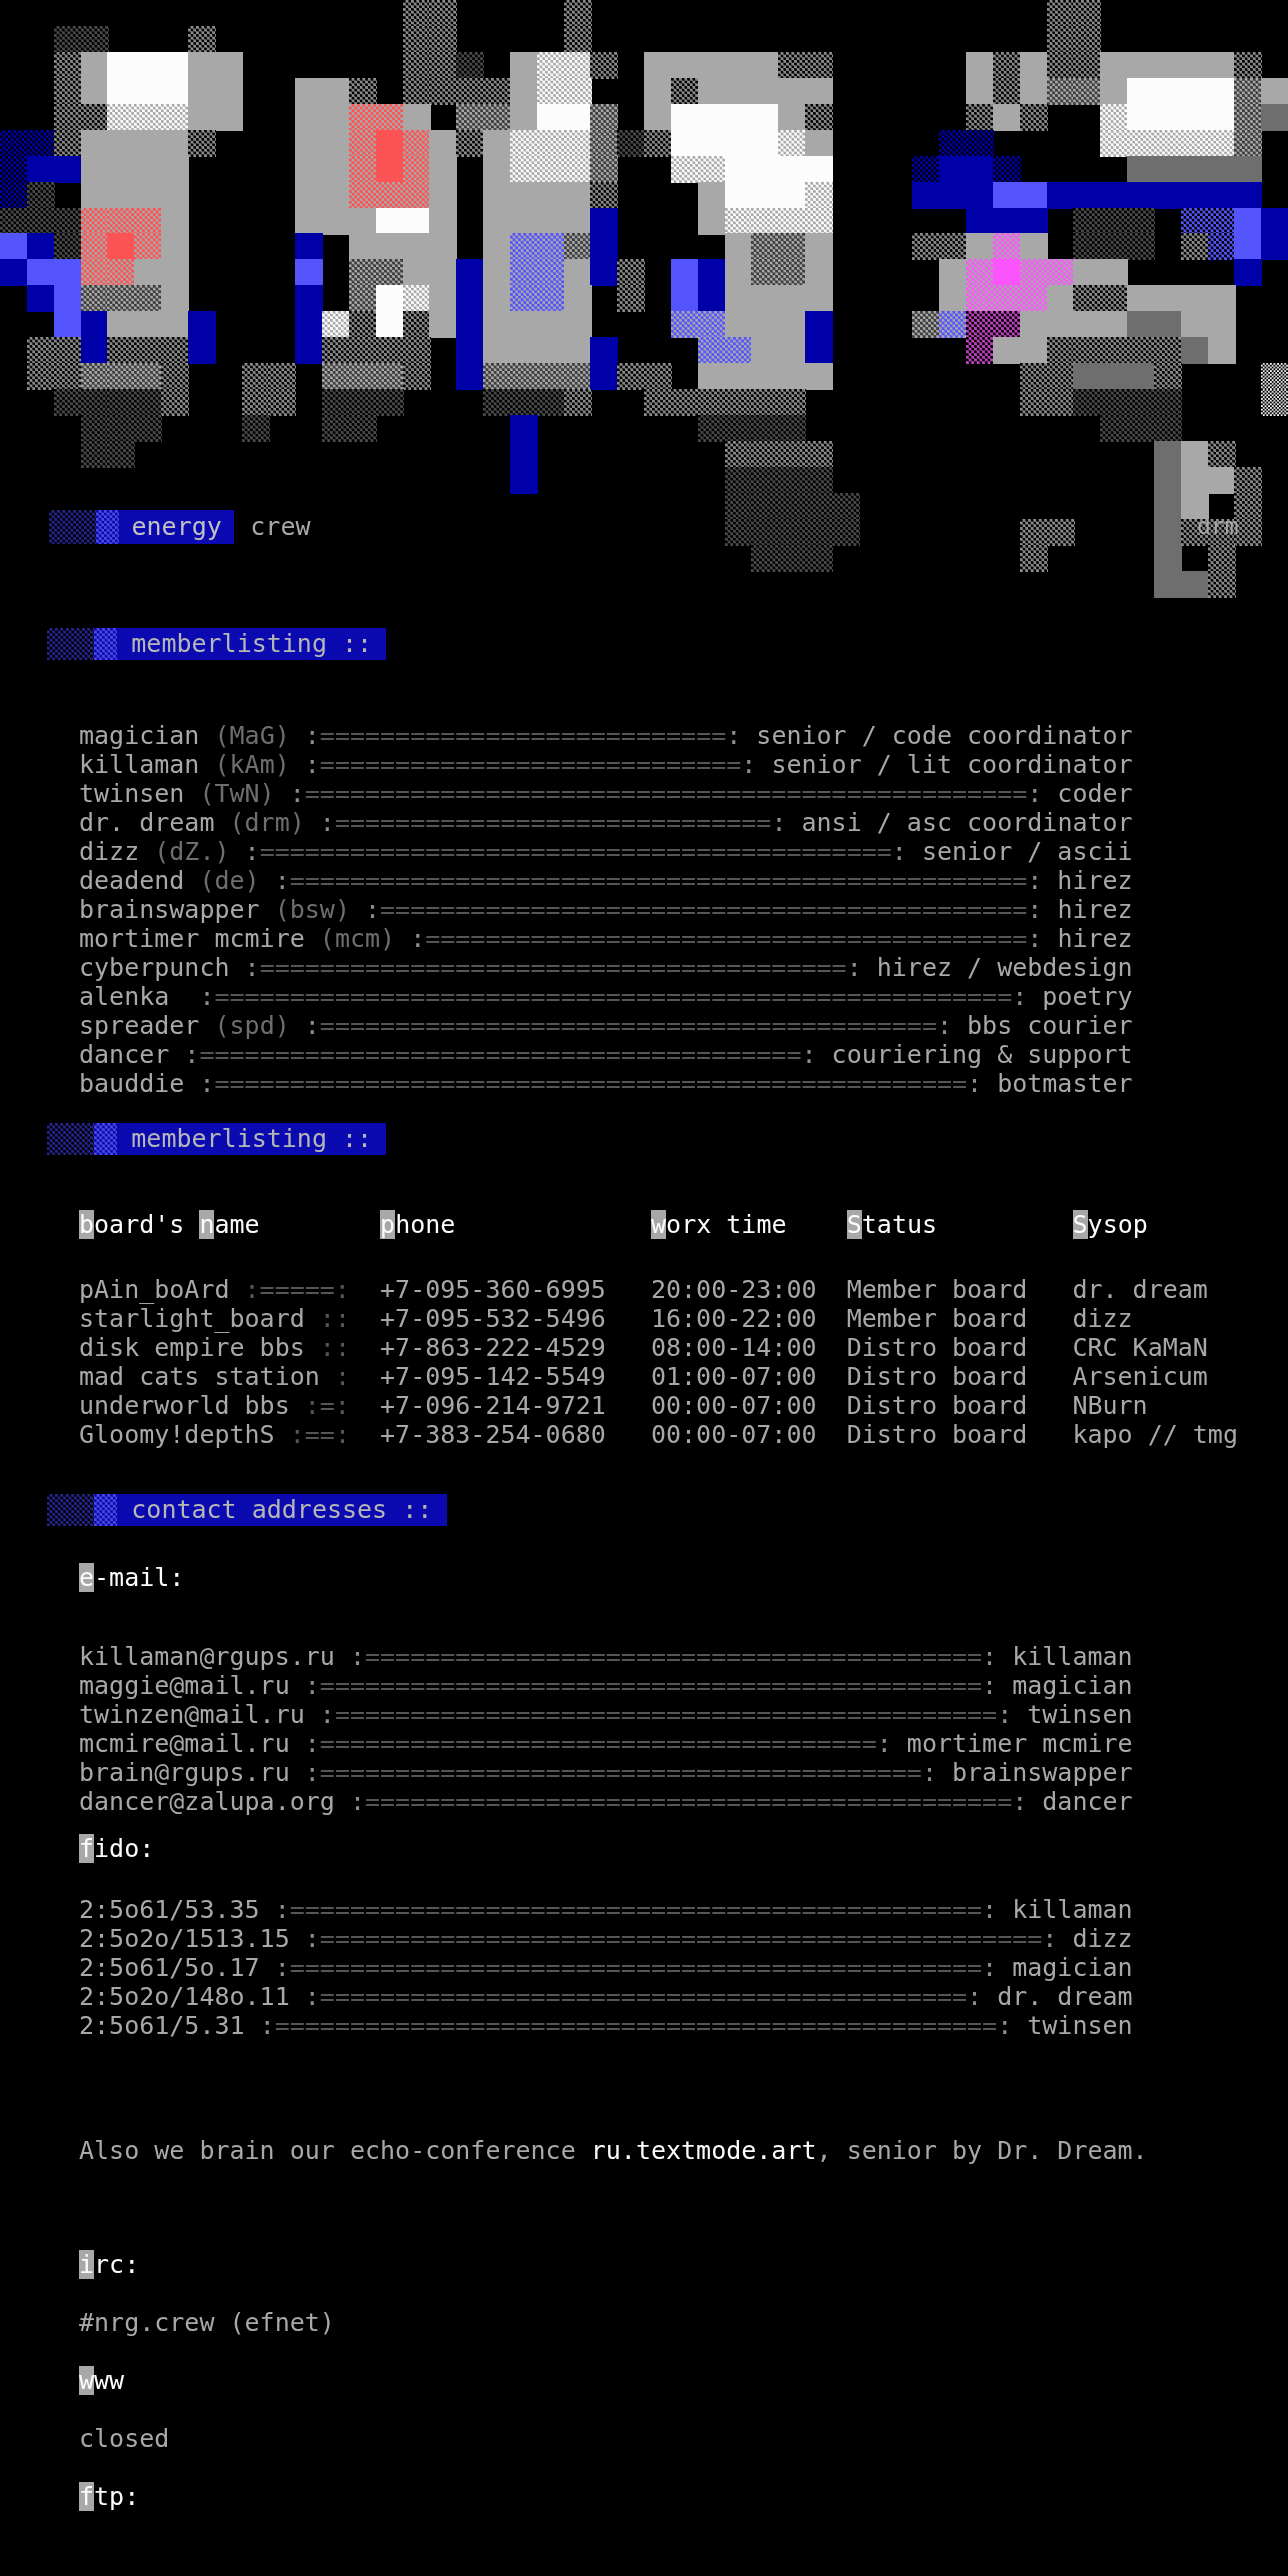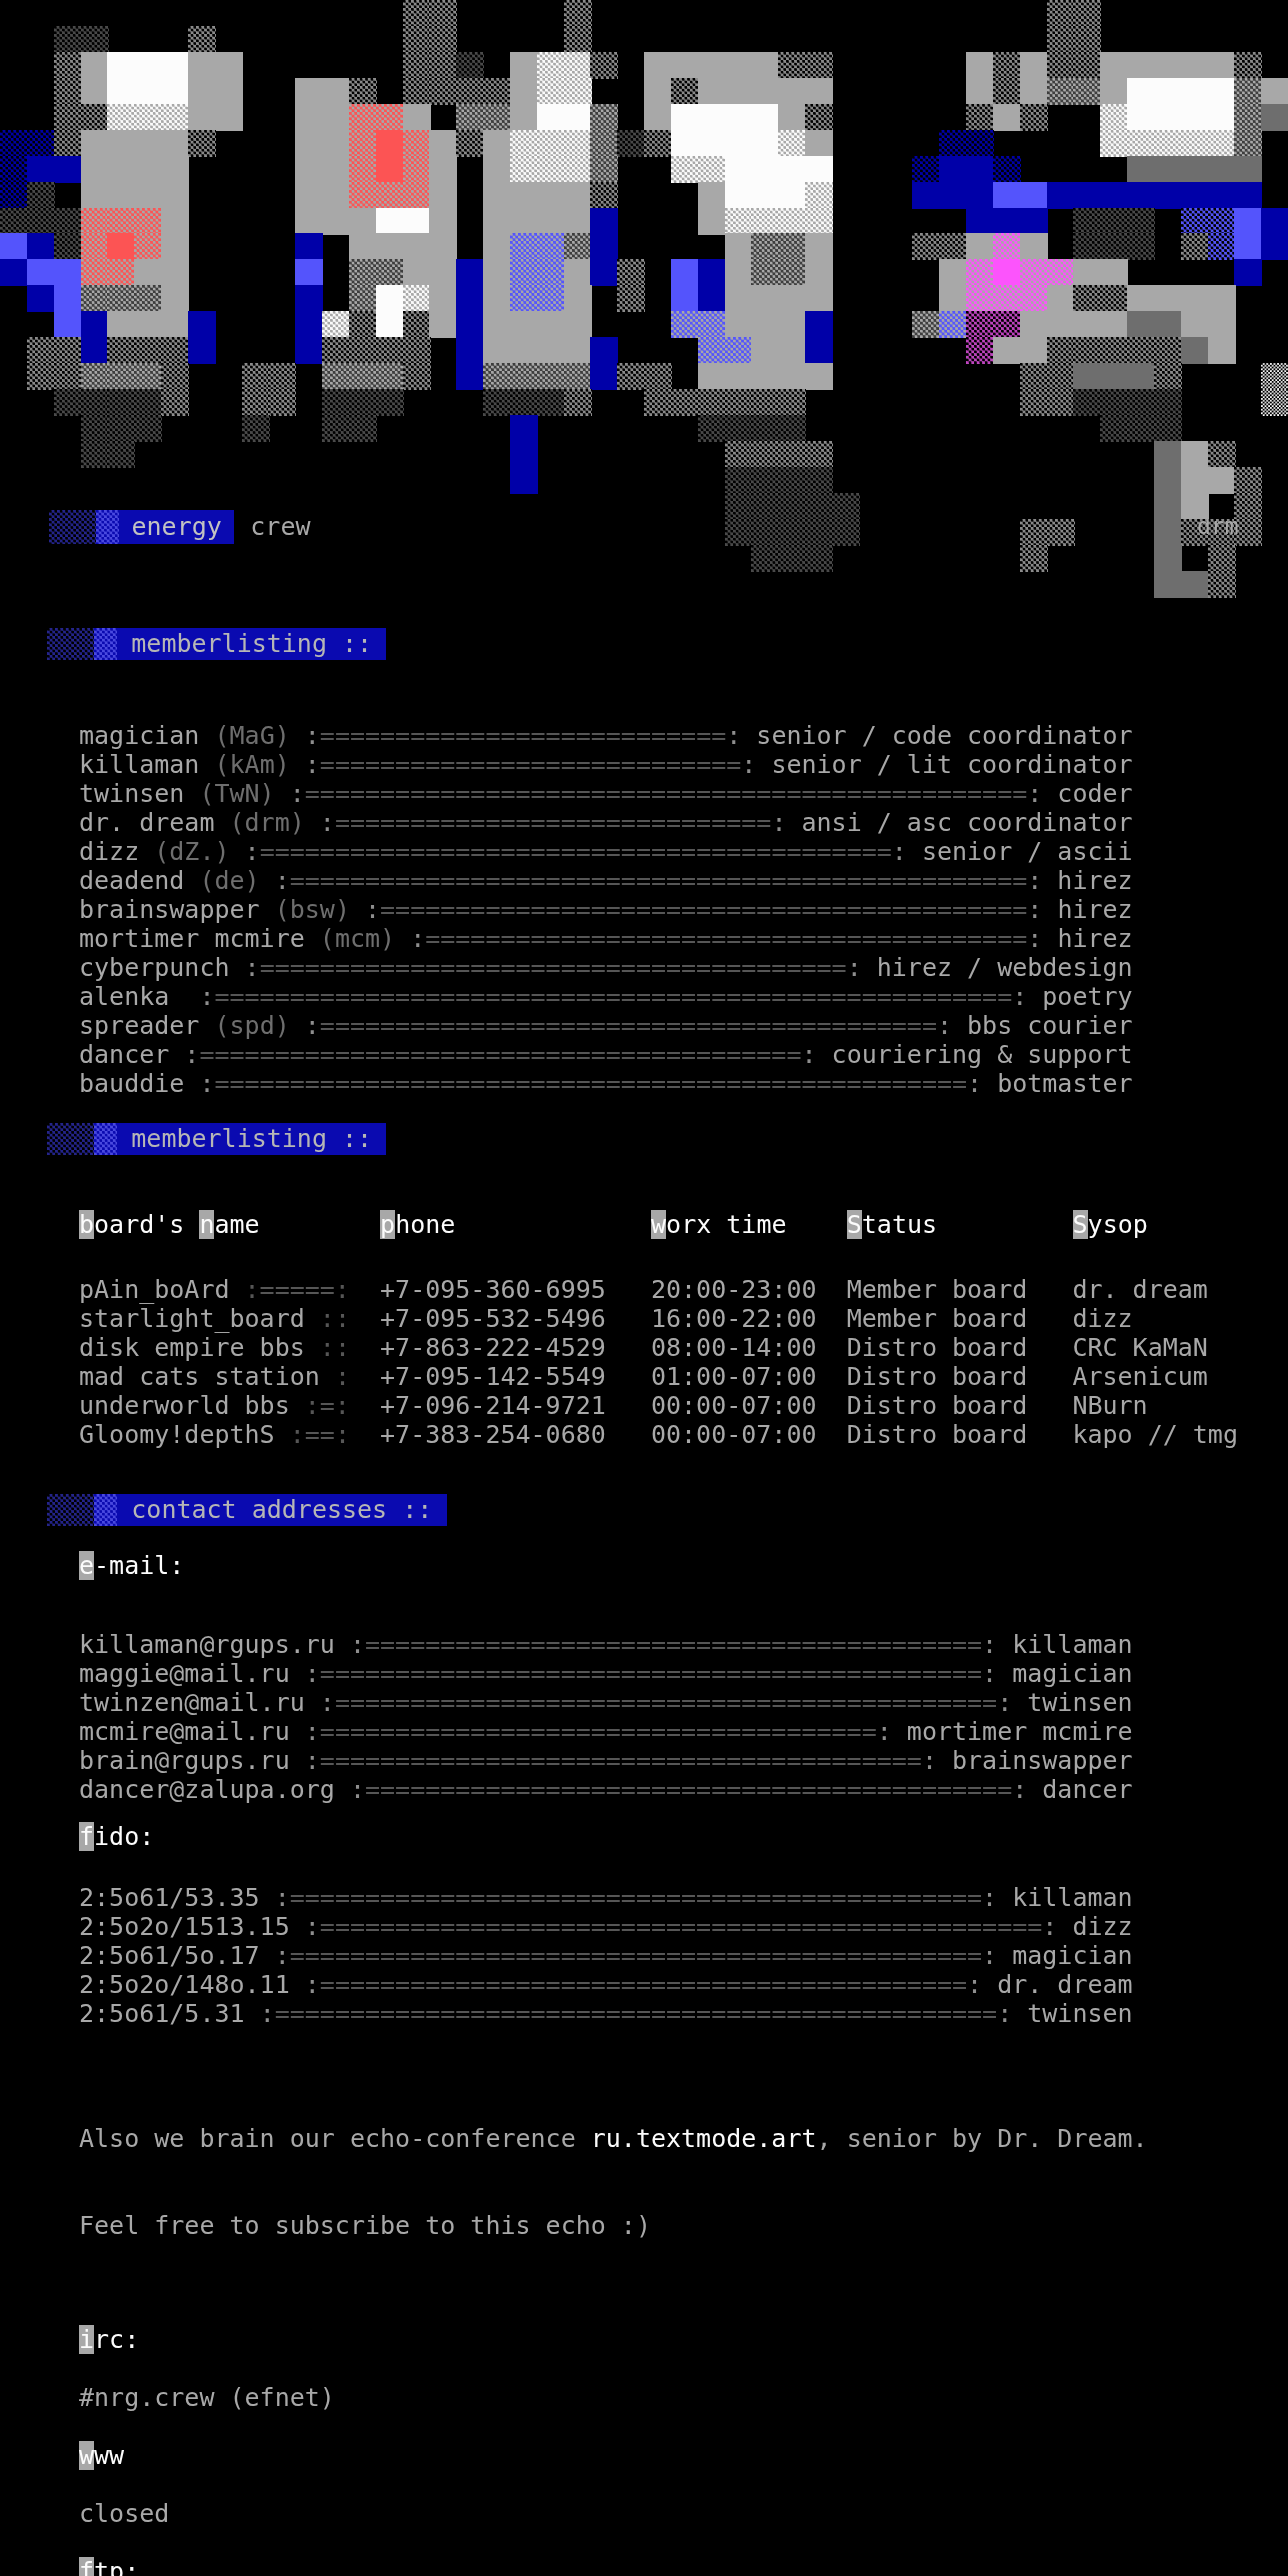--- a/index.html
+++ b/index.html
@@ -604,29 +604,28 @@
   </div>
   <div class="block mono line" id="board-header" style="margin-top:55px"><span class="hl">b</span><span class="c-w">oard's </span><span class="hl">n</span><span class="c-w">ame</span><span class="c-w">        </span><span class="hl">p</span><span class="c-w">hone</span><span class="c-w">             </span><span class="hl">w</span><span class="c-w">orx time</span><span class="c-w">    </span><span class="hl">S</span><span class="c-w">tatus</span><span class="c-w">         </span><span class="hl">S</span><span class="c-w">ysop</span></div>
   <div class="block mono" id="board-rows" style="margin-top:36px"><div class="line"><span class="c-g">pAin_boArd</span><span class="c-d"> :=====:</span><span class="c-g">  +7-095-360-6995   20:00-23:00  Member board   dr. dream</span></div><div class="line"><span class="c-g">starlight_board</span><span class="c-d"> ::</span><span class="c-g">  +7-095-532-5496   16:00-22:00  Member board   dizz</span></div><div class="line"><span class="c-g">disk empire bbs</span><span class="c-d"> ::</span><span class="c-g">  +7-863-222-4529   08:00-14:00  Distro board   CRC KaMaN</span></div><div class="line"><span class="c-g">mad cats station</span><span class="c-d"> :</span><span class="c-g">  +7-095-142-5549   01:00-07:00  Distro board   Arsenicum</span></div><div class="line"><span class="c-g">underworld bbs</span><span class="c-d"> :=:</span><span class="c-g">  +7-096-214-9721   00:00-07:00  Distro board   NBurn</span></div><div class="line"><span class="c-g">Gloomy!depthS</span><span class="c-d"> :==:</span><span class="c-g">  +7-383-254-0680   00:00-07:00  Distro board   kapo // tmg</span></div></div>
 
   <div class="secbar mono" style="margin-top:45px">
     <span class="dith d-dark"></span>
     <span class="dith d-blue"></span>
     <span class="bartxt">contact addresses ::</span>
   </div>
 
-  <div class="block mono" style="margin-top:25px"><span class="fc">e</span><span class="c-w">-mail:</span></div>
+  <div class="block mono" style="margin-top:37px"><span class="fc">e</span><span class="c-w">-mail:</span></div>
   <div class="block mono" id="email-rows" style="margin-top:50px"><div class="line"><span class="c-g">killaman@rgups.ru</span><span class="c-m"> :</span><span class="c-d">=========================================</span><span class="c-m">:</span><span class="c-g"> killaman</span></div><div class="line"><span class="c-g">maggie@mail.ru</span><span class="c-m"> :</span><span class="c-d">============================================</span><span class="c-m">:</span><span class="c-g"> magician</span></div><div class="line"><span class="c-g">twinzen@mail.ru</span><span class="c-m"> :</span><span class="c-d">============================================</span><span class="c-m">:</span><span class="c-g"> twinsen</span></div><div class="line"><span class="c-g">mcmire@mail.ru</span><span class="c-m"> :</span><span class="c-d">=====================================</span><span class="c-m">:</span><span class="c-g"> mortimer mcmire</span></div><div class="line"><span class="c-g">brain@rgups.ru</span><span class="c-m"> :</span><span class="c-d">========================================</span><span class="c-m">:</span><span class="c-g"> brainswapper</span></div><div class="line"><span class="c-g">dancer@zalupa.org</span><span class="c-m"> :</span><span class="c-d">===========================================</span><span class="c-m">:</span><span class="c-g"> dancer</span></div></div>
 
   <div class="block mono" style="margin-top:18px"><span class="fc">f</span><span class="c-w">ido:</span></div>
   <div class="block mono" id="fido-rows" style="margin-top:32px"><div class="line"><span class="c-g">2:5o61/53.35</span><span class="c-m"> :</span><span class="c-d">==============================================</span><span class="c-m">:</span><span class="c-g"> killaman</span></div><div class="line"><span class="c-g">2:5o2o/1513.15</span><span class="c-m"> :</span><span class="c-d">================================================</span><span class="c-m">:</span><span class="c-g"> dizz</span></div><div class="line"><span class="c-g">2:5o61/5o.17</span><span class="c-m"> :</span><span class="c-d">==============================================</span><span class="c-m">:</span><span class="c-g"> magician</span></div><div class="line"><span class="c-g">2:5o2o/148o.11</span><span class="c-m"> :</span><span class="c-d">===========================================</span><span class="c-m">:</span><span class="c-g"> dr. dream</span></div><div class="line"><span class="c-g">2:5o61/5.31</span><span class="c-m"> :</span><span class="c-d">================================================</span><span class="c-m">:</span><span class="c-g"> twinsen</span></div></div>
 
   <div class="block mono" style="margin-top:38px">
     <div class="line"><span class="c-g">Also we brain our echo-conference </span><span class="c-w">ru.textmode.art</span><span class="c-g">, senior by Dr. Dream.</span></div>
-    <div class="line"><span class="c-g">Feel free to subscribe to this echo :)</span></div>
   </div>
 
   <div class="block mono" style="margin-top:27px"><span class="fc">i</span><span class="c-w">rc:</span></div>
   <div class="block mono" style="margin-top:29px"><span class="c-g">#nrg.crew (efnet)</span></div>
 
   <div class="block mono" style="margin-top:29px"><span class="fc">w</span><span class="c-w">ww</span></div>
   <div class="block mono" style="margin-top:29px"><span class="c-g">closed</span></div>
 
   <div class="block mono" style="margin-top:29px"><span class="fc">f</span><span class="c-w">tp:</span></div>
 

